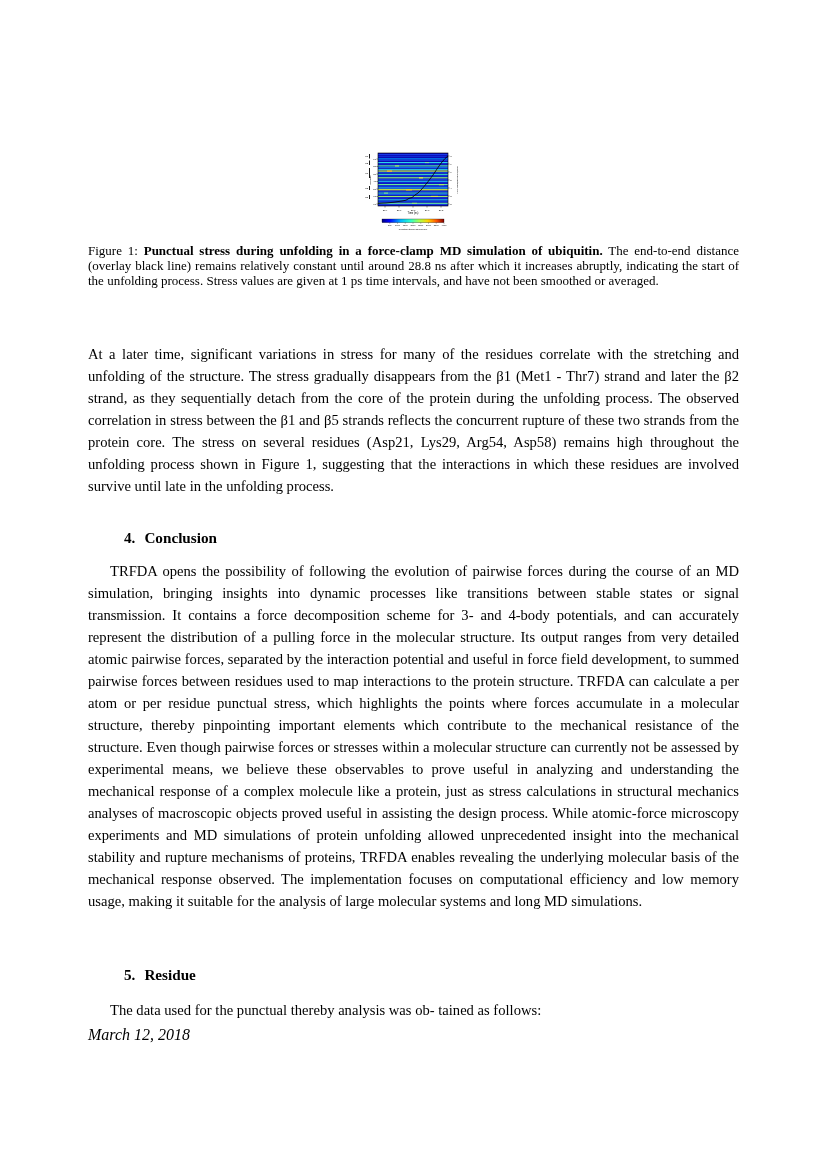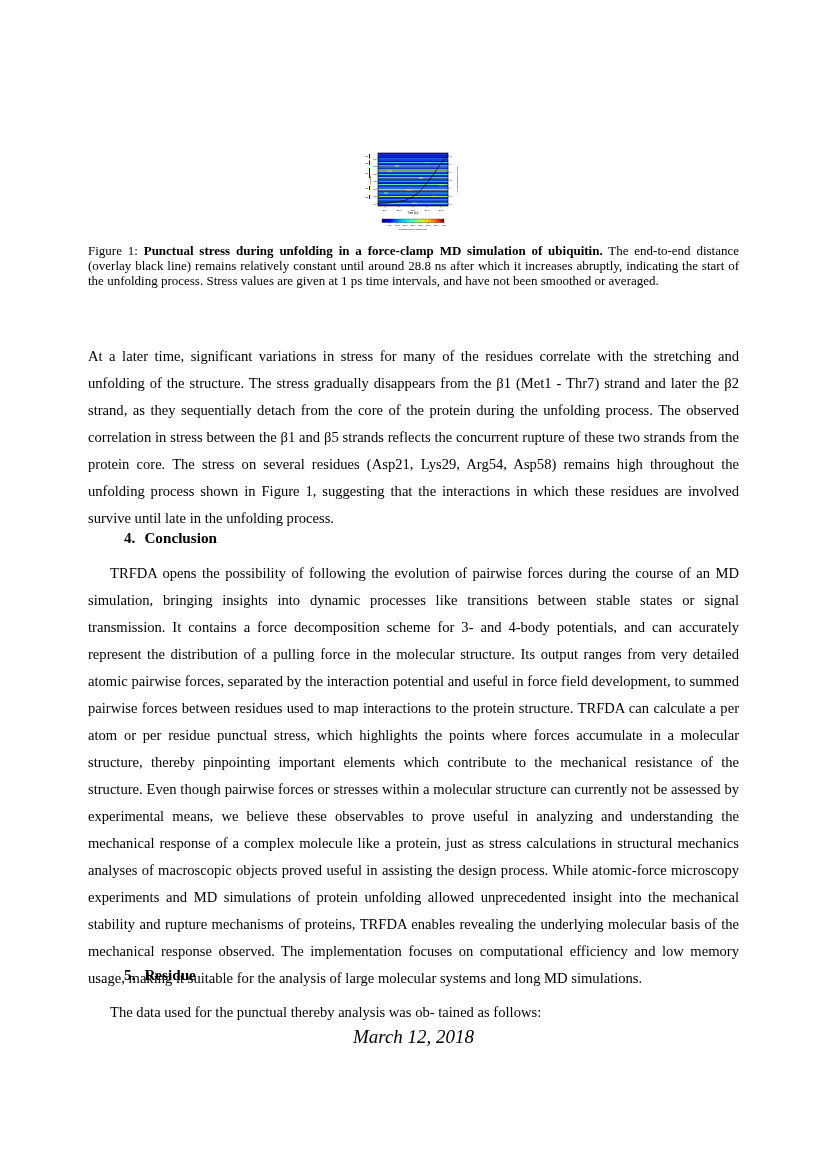--- a/index.html
+++ b/index.html
@@ -60,21 +60,21 @@
     text-justify: inter-word;
   }
   .caption .figlabel { font-weight: normal; }
   .caption .figtitle { font-weight: bold; }
 
   
   .para {
     position: absolute;
     width: 651px;
     font-size: 14.6px;
-    line-height: 27px;
+    line-height: 22px;
     text-align: justify;
     text-justify: inter-word;
     hyphens: none;
   }
   .para.indent { text-indent: 22px; }
 
   .heading {
     position: absolute;
     width: 651px;
     font-size: 15.2px;
@@ -88,22 +88,22 @@
   .p2 { top: 560px; }
   .p3 { top: 999px; }
 
   .h-conclusion { top: 528px; }
   .h-methods { top: 965px; }
 
   .datestamp {
     position: absolute;
     top: 1026px;
     width: 651px;
-    text-align: center;
-    font-size: 19px;
+    text-align: left;
+    font-size: 16px;
     font-style: italic;
   }
 </style>
 </head>
 <body>
 
 <div class="page">
   <div class="content">
 
     <div class="figure-block">

